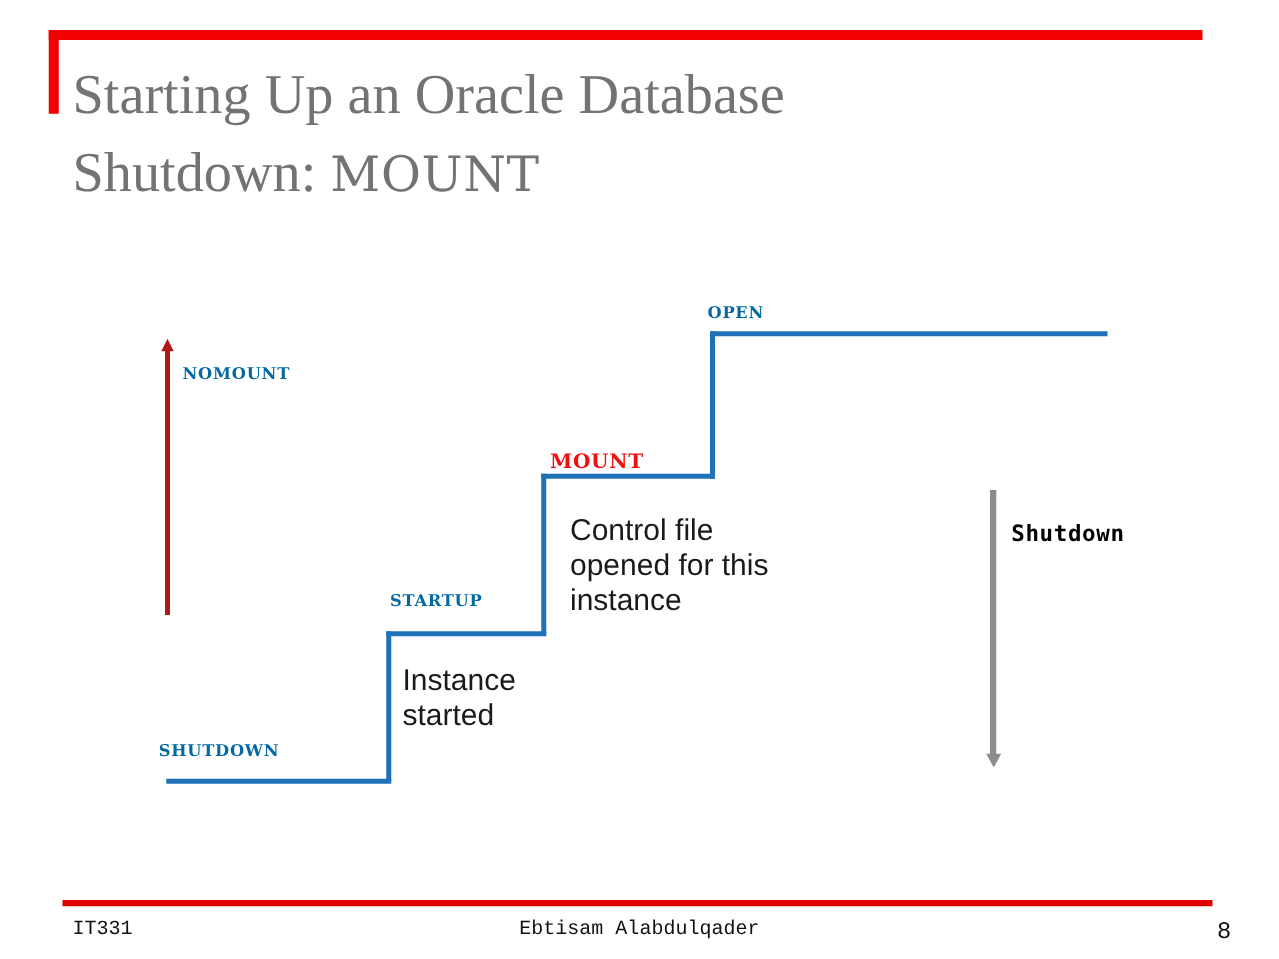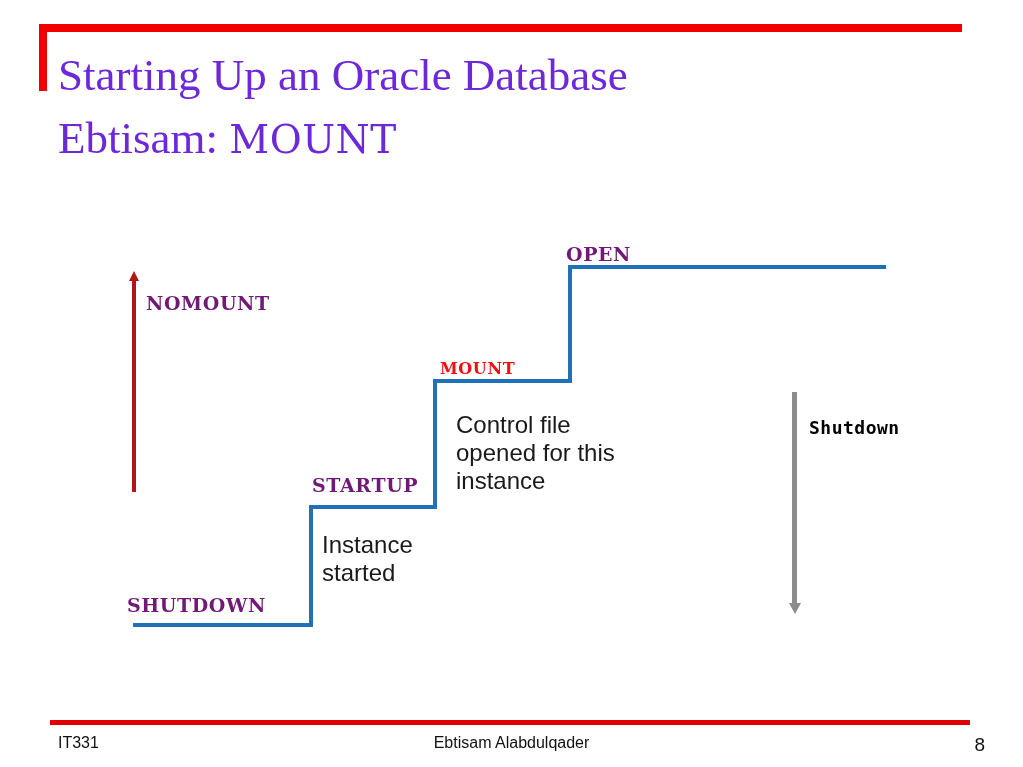--- a/index.html
+++ b/index.html
@@ -36,21 +36,21 @@
 
   
   .title {
     position: absolute;
     left: 58px;
     top: 44px;
     width: 900px;
     font-family: "Liberation Serif", serif;
     font-size: 45px;
     line-height: 63px;
-    color: #6d28d9;
+    color: #737373;
     letter-spacing: 0px;
     white-space: pre-wrap;
   }
   .title .mono {
     font-family: "DejaVu Serif", serif;
     font-size: 39px;
     letter-spacing: 0.5px;
   }
 
   
@@ -63,23 +63,23 @@
     position: absolute;
     background: #1F71B8;
     width: 4px;
   }
 
   
   .state-label {
     position: absolute;
     font-family: "DejaVu Serif", serif;
     font-weight: bold;
-    font-size: 19px;
+    font-size: 13px;
     letter-spacing: 0.6px;
-    color: #701a75;
+    color: #0369a1;
     white-space: nowrap;
   }
   .state-label.red { color: #EE1111; font-size: 16px; }
 
   
   .note {
     position: absolute;
     font-family: "Liberation Sans", sans-serif;
     font-size: 24px;
     line-height: 28px;
@@ -157,38 +157,38 @@
     position: absolute;
     left: 50px;
     top: 720px;
     width: 920px;
     height: 5px;
     background: #E00000;
   }
   .footer-text {
     position: absolute;
     top: 734px;
-    font-family: Liberation Sans, sans-serif;
+    font-family: Liberation Mono, monospace;
     font-size: 16px;
     color: #111111;
     white-space: nowrap;
   }
   .footer-left   { left: 58px; }
   .footer-center { left: 0; width: 1023px; text-align: center; }
   .footer-right  { left: 0; width: 985px; text-align: right; font-size: 19px; }
 </style>
 </head>
 <body>
 
 <div id="slide">
 
   <div class="bracket-top"></div>
   <div class="bracket-left"></div>
 
-  <div class="title"><span>Starting Up an Oracle Database</span><br><span>Ebtisam: </span><span class="mono">MOUNT</span></div>
+  <div class="title"><span>Starting Up an Oracle Database</span><br><span>Shutdown: </span><span class="mono">MOUNT</span></div>
 
   <div class="stair-h" style="left:133px; top:623px; width:180px;"></div>
 
   <div class="stair-v" style="left:309px; top:505px; height:120px;"></div>
 
   <div class="stair-h" style="left:309px; top:505px; width:128px;"></div>
 
   <div class="stair-v" style="left:433px; top:379px; height:128px;"></div>
 
   <div class="stair-h" style="left:433px; top:379px; width:139px;"></div>

